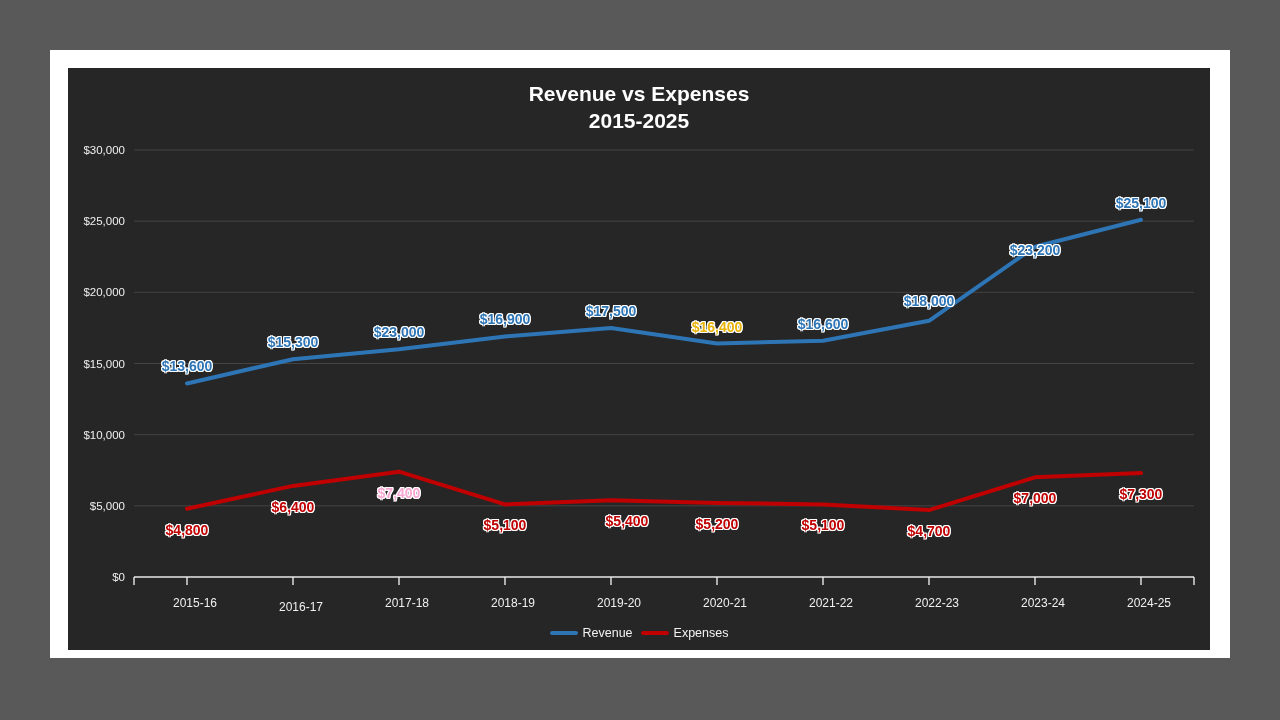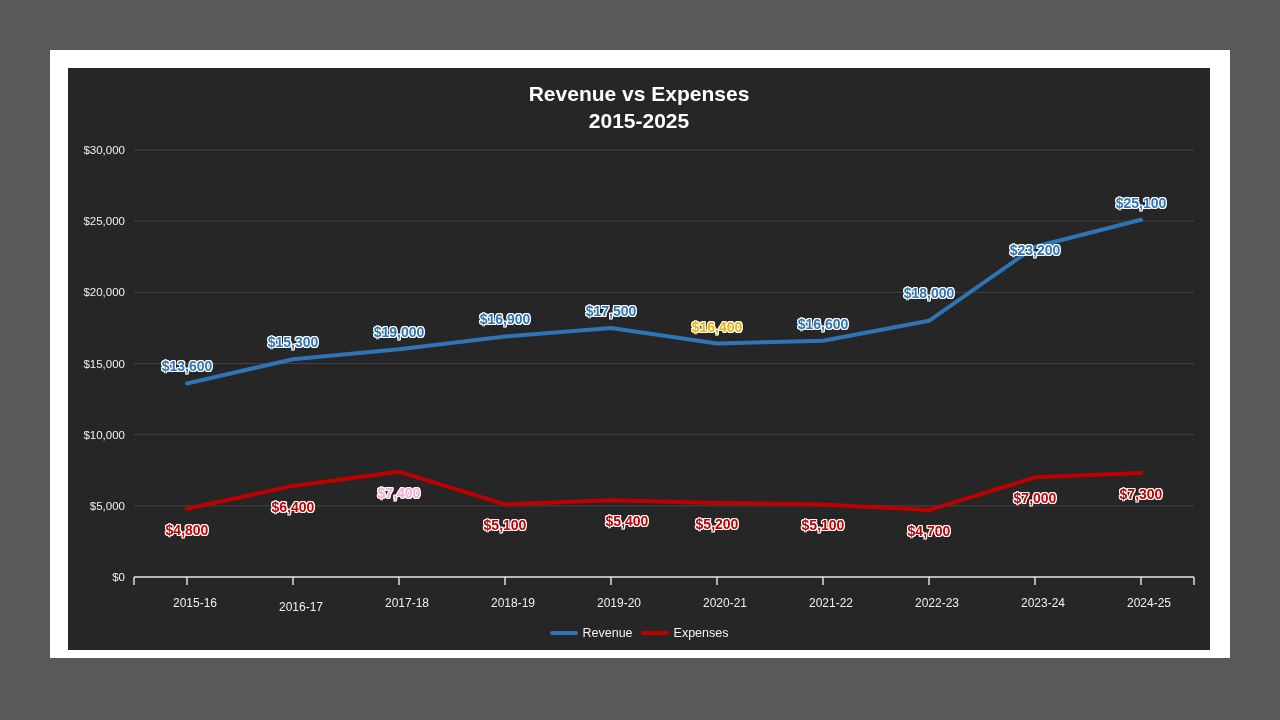--- a/index.html
+++ b/index.html
@@ -98,26 +98,26 @@
         <div class="xtick-label" style="left: 331px; top: 535px;">2017-18</div>
         <div class="xtick-label" style="left: 437px; top: 535px;">2018-19</div>
         <div class="xtick-label" style="left: 543px; top: 535px;">2019-20</div>
         <div class="xtick-label" style="left: 649px; top: 535px;">2020-21</div>
         <div class="xtick-label" style="left: 755px; top: 535px;">2021-22</div>
         <div class="xtick-label" style="left: 861px; top: 535px;">2022-23</div>
         <div class="xtick-label" style="left: 967px; top: 535px;">2023-24</div>
         <div class="xtick-label" style="left: 1073px; top: 535px;">2024-25</div>
         <div class="data-label" style="left: 119px; top: 298.427px; color: rgb(46, 117, 182);">$13,600</div>
         <div class="data-label" style="left: 225px; top: 274.23px; color: rgb(46, 117, 182);">$15,300</div>
-        <div class="data-label" style="left: 331px; top: 264.267px; color: rgb(46, 117, 182);">$19,000</div>
+        <div class="data-label" style="left: 331px; top: 264.267px; color: rgb(46, 117, 182);">$23,000</div>
         <div class="data-label" style="left: 437px; top: 251.457px; color: rgb(46, 117, 182);">$16,900</div>
         <div class="data-label" style="left: 543px; top: 242.917px; color: rgb(46, 117, 182);">$17,500</div>
         <div class="data-label" style="left: 649px; top: 258.573px; color: #eab308; text-align: center;">$16,400</div>
         <div class="data-label" style="left: 755px; top: 255.727px; color: rgb(46, 117, 182);">$16,600</div>
-        <div class="data-label" style="left: 861px; top: 225px; color: rgb(46, 117, 182);">$18,000</div>
+        <div class="data-label" style="left: 861px; top: 233px; color: rgb(46, 117, 182);">$18,000</div>
         <div class="data-label" style="left: 967px; top: 161.787px; color: rgb(46, 117, 182); margin-top: 20px;">$23,200</div>
         <div class="data-label" style="left: 1073px; top: 134.743px; color: rgb(46, 117, 182);">$25,100</div>
         <div class="data-label" style="left: 119px; top: 461.68px; color: rgb(192, 0, 0);">$4,800</div>
         <div class="data-label" style="left: 225px; top: 438.907px; color: rgb(192, 0, 0);">$6,400</div>
         <div class="data-label" style="left: 331px; top: 424.673px; color: #f9a8d4;">$7,400</div>
         <div class="data-label" style="left: 437px; top: 457.41px; color: rgb(192, 0, 0);">$5,100</div>
         <div class="data-label" style="left: 543px; top: 453.14px; color: rgb(192, 0, 0); padding-left: 32px;">$5,400</div>
         <div class="data-label" style="left: 649px; top: 455.987px; color: rgb(192, 0, 0);">$5,200</div>
         <div class="data-label" style="left: 755px; top: 457.41px; color: rgb(192, 0, 0);">$5,100</div>
         <div class="data-label" style="left: 861px; top: 463.103px; color: rgb(192, 0, 0);">$4,700</div>

